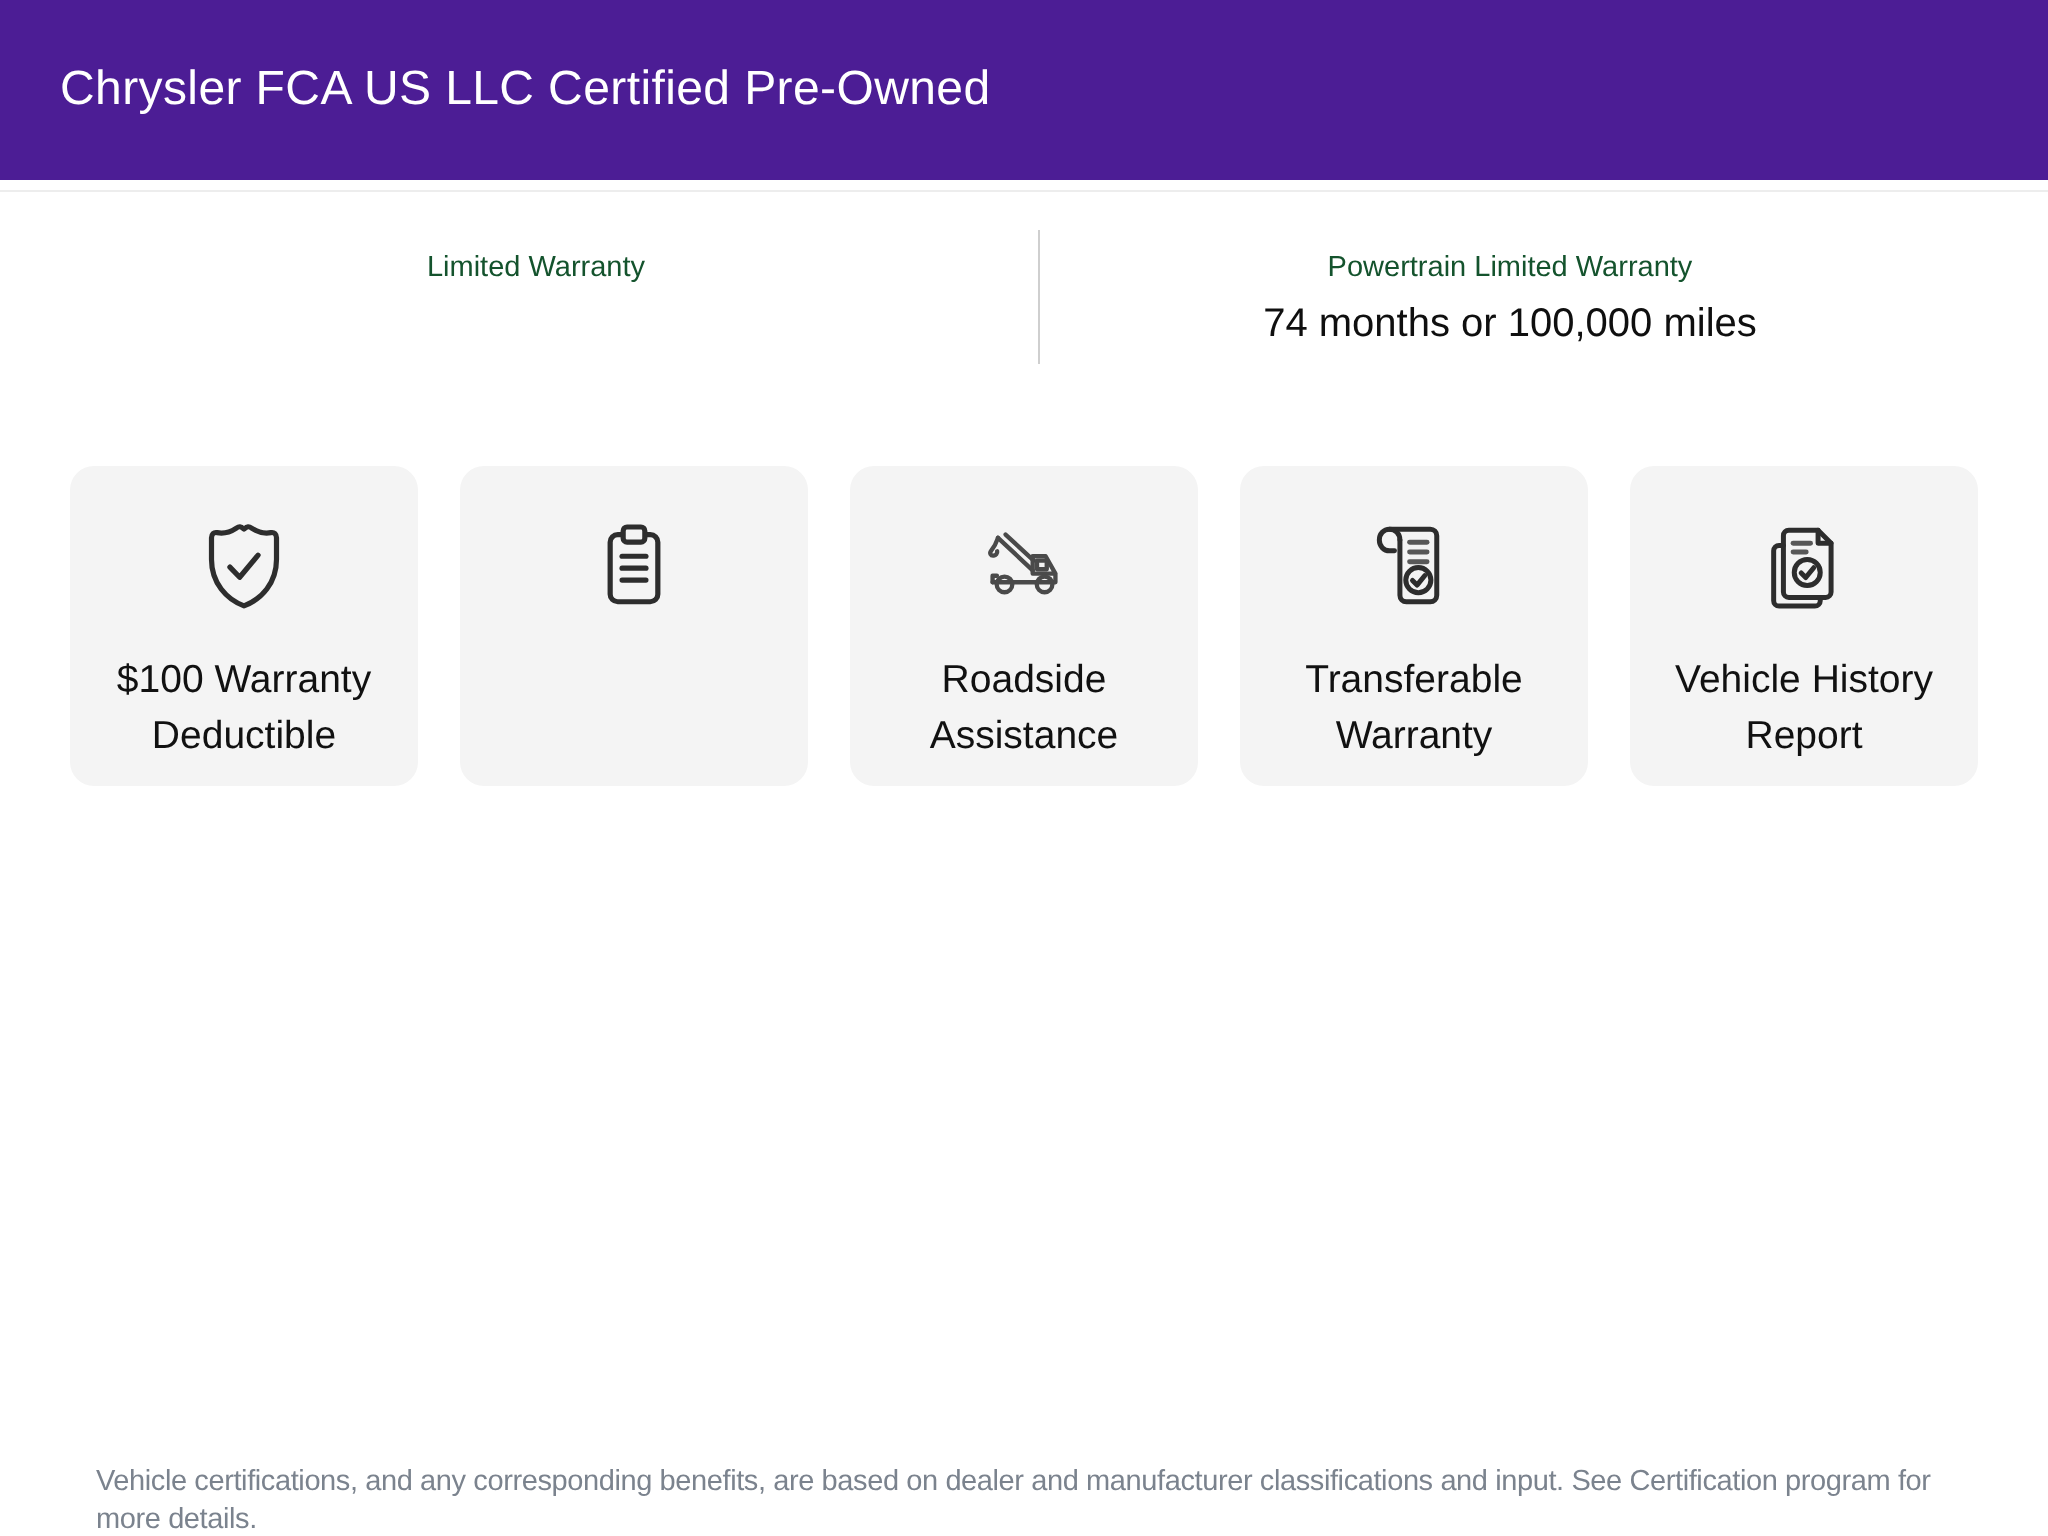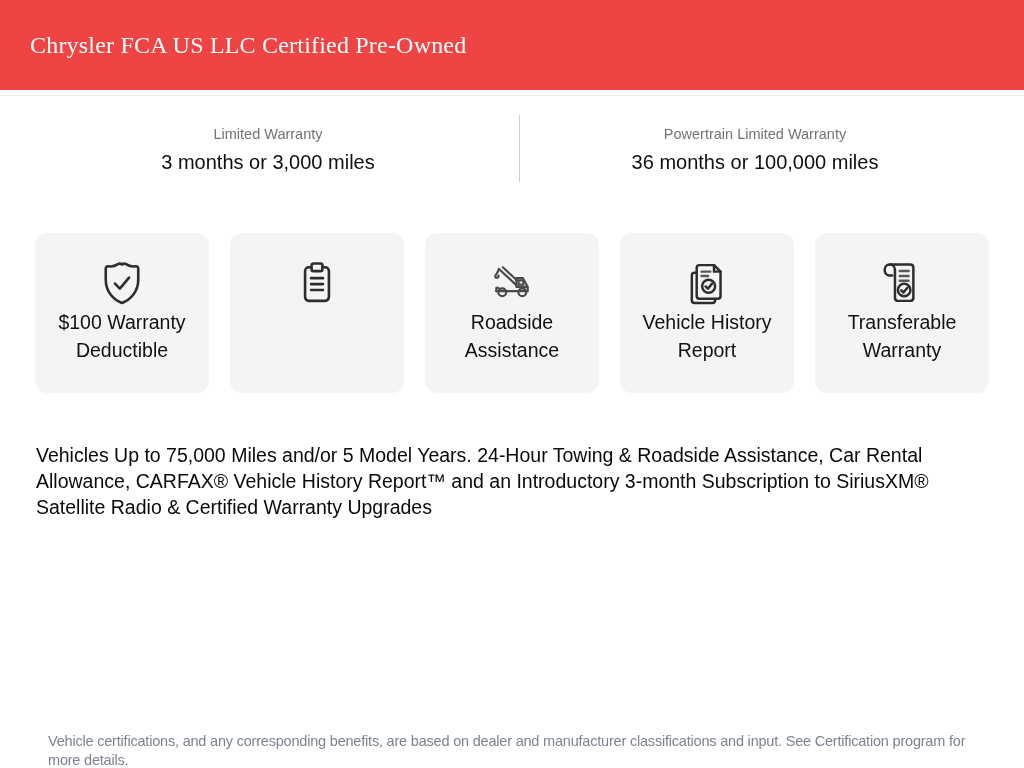--- a/index.html
+++ b/index.html
@@ -10,25 +10,24 @@
     width: 1024px;
     height: 768px;
     background: #ffffff;
     overflow: hidden;
   }
   
   .header {
     position: absolute;
     top: 0; left: 0;
     width: 1024px; height: 90px;
-    background: #ef4444;
+    background: #4c1d95;
     display: flex;
     align-items: center;
     padding-left: 30px;
-    font-family: Liberation Serif, serif;
   }
   .header-title {
     color: #ffffff;
     font-size: 24px;
     font-weight: 400;
     letter-spacing: 0.2px;
   }
   .header-underline {
     position: absolute;
     top: 95px; left: 0;
@@ -48,21 +47,21 @@
     display: flex;
     flex-direction: column;
     align-items: center;
     justify-content: flex-start;
     padding-top: 13px;
   }
   .warranty-col.left  { left: 17px;  width: 502px; }
   .warranty-col.right { left: 520px; width: 470px; }
   .warranty-label {
     font-size: 14.5px;
-    color: #737373;
+    color: #14532d;
     margin-bottom: 9px;
   }
   .warranty-value {
     font-size: 20px;
     color: #0f0f0f;
   }
   .warranty-divider {
     position: absolute;
     top: 2px; left: 519px;
     width: 1px; height: 67px;
@@ -86,20 +85,21 @@
   }
   .card-icon {
     margin-top: 24px;
     width: 52px; height: 52px;
     display: flex;
     align-items: center;
     justify-content: center;
   }
   .card-icon svg { display: block; }
   .card-label {
+    margin-top: 18px;
     font-size: 19.5px;
     line-height: 27.5px;
     color: #111111;
     text-align: center;
     width: 160px;
   }
   
   .description {
     position: absolute;
     top: 442px; left: 36px;
@@ -126,26 +126,25 @@
 <div class="page">
 
   <div class="header">
     <div class="header-title">Chrysler FCA US LLC Certified Pre-Owned</div>
   </div>
   <div class="header-underline"></div>
 
   <div class="warranty-row">
     <div class="warranty-col left">
       <div class="warranty-label">Limited Warranty</div>
-      <div class="warranty-value">3 months or 3,000 miles</div>
     </div>
     <div class="warranty-divider"></div>
     <div class="warranty-col right">
       <div class="warranty-label">Powertrain Limited Warranty</div>
-      <div class="warranty-value">36 months or 100,000 miles</div>
+      <div class="warranty-value">74 months or 100,000 miles</div>
     </div>
   </div>
 
   <div class="cards-row">
 
     <div class="card">
       <span class="card-icon">
         <svg width="52" height="52" viewBox="0 0 48 48" fill="none" stroke="#2d2d2d" stroke-width="2.4" stroke-linecap="round" stroke-linejoin="round">
           <path d="M24 7 C22.4 5.6 21.8 5.6 20.3 6.6 C17.4 8.5 14.2 9.1 11.6 8.6 C10 8.3 9 9.3 9 11 V21 C9 31.8 15.9 39.4 24 42.4 C32.1 39.4 39 31.8 39 21 V11 C39 9.3 38 8.3 36.4 8.6 C33.8 9.1 30.6 8.5 27.7 6.6 C26.2 5.6 25.6 5.6 24 7 Z"></path>
           <polyline points="17.5,24.5 22,29.2 30.5,19"></polyline>
@@ -178,46 +177,45 @@
           <circle cx="33.5" cy="32.5" r="3.6"></circle>
           <path d="M9.5 31.5 V28.5 H11.5"></path>
         </svg>
       </span>
       <div class="card-label">Roadside Assistance</div>
     </div>
 
     <div class="card">
       <span class="card-icon">
         <svg width="52" height="52" viewBox="0 0 48 48" fill="none" stroke="#2d2d2d" stroke-width="2.3" stroke-linecap="round" stroke-linejoin="round">
+          <path d="M17.5 12 C17.5 9.2 15.4 7 12.7 7 C10 7 8 9.2 8 12 C8 14.8 10 17 12.7 17 H15"></path>
+          <path d="M12.7 7 H31.5 C33.2 7 34.5 8.3 34.5 10 V37.5 C34.5 39.2 33.2 40.5 31.5 40.5 H20.5 C18.8 40.5 17.5 39.2 17.5 37.5 V12"></path>
+          <line x1="22" y1="13" x2="30" y2="13" stroke="#585858"></line>
+          <line x1="22" y1="17.5" x2="30" y2="17.5" stroke="#585858"></line>
+          <line x1="22" y1="22" x2="30" y2="22" stroke="#585858"></line>
+          <circle cx="26" cy="30.5" r="5.8"></circle>
+          <polyline points="23.3,30.7 25.4,32.8 29,28.4"></polyline>
+        </svg>
+      </span>
+      <div class="card-label">Transferable Warranty</div>
+    </div>
+
+    <div class="card">
+      <span class="card-icon">
+        <svg width="52" height="52" viewBox="0 0 48 48" fill="none" stroke="#2d2d2d" stroke-width="2.3" stroke-linecap="round" stroke-linejoin="round">
           <path d="M14.5 14.5 H12.5 C11.1 14.5 10 15.6 10 17 V40 C10 41.4 11.1 42.5 12.5 42.5 H29 C30.4 42.5 31.5 41.4 31.5 40 V38.8"></path>
           <path d="M17 7.5 H30.5 L36.5 13.5 V36 C36.5 37.4 35.4 38.5 34 38.5 H17 C15.6 38.5 14.5 37.4 14.5 36 V10 C14.5 8.6 15.6 7.5 17 7.5 Z"></path>
           <path d="M30.5 7.5 V13.5 H36.5"></path>
           <line x1="19" y1="13.5" x2="27" y2="13.5" stroke="#585858"></line>
           <line x1="19" y1="17.5" x2="25" y2="17.5" stroke="#585858"></line>
           <circle cx="25.5" cy="27" r="6"></circle>
           <polyline points="22.7,27.2 24.8,29.3 28.5,24.8"></polyline>
         </svg>
       </span>
       <div class="card-label">Vehicle History Report</div>
     </div>
 
-    <div class="card">
-      <span class="card-icon">
-        <svg width="52" height="52" viewBox="0 0 48 48" fill="none" stroke="#2d2d2d" stroke-width="2.3" stroke-linecap="round" stroke-linejoin="round">
-          <path d="M17.5 12 C17.5 9.2 15.4 7 12.7 7 C10 7 8 9.2 8 12 C8 14.8 10 17 12.7 17 H15"></path>
-          <path d="M12.7 7 H31.5 C33.2 7 34.5 8.3 34.5 10 V37.5 C34.5 39.2 33.2 40.5 31.5 40.5 H20.5 C18.8 40.5 17.5 39.2 17.5 37.5 V12"></path>
-          <line x1="22" y1="13" x2="30" y2="13" stroke="#585858"></line>
-          <line x1="22" y1="17.5" x2="30" y2="17.5" stroke="#585858"></line>
-          <line x1="22" y1="22" x2="30" y2="22" stroke="#585858"></line>
-          <circle cx="26" cy="30.5" r="5.8"></circle>
-          <polyline points="23.3,30.7 25.4,32.8 29,28.4"></polyline>
-        </svg>
-      </span>
-      <div class="card-label">Transferable Warranty</div>
-    </div>
-
   </div>
 
-  <div class="description">Vehicles Up to 75,000 Miles and/or 5 Model Years. 24-Hour Towing &amp; Roadside Assistance, Car Rental Allowance, CARFAX® Vehicle History Report™ and an Introductory 3-month Subscription to SiriusXM® Satellite Radio &amp; Certified Warranty Upgrades</div>
 
   <div class="disclaimer">Vehicle certifications, and any corresponding benefits, are based on dealer and manufacturer classifications and input. See Certification program for more details.</div>
 
 </div>
 
 </body></html>

